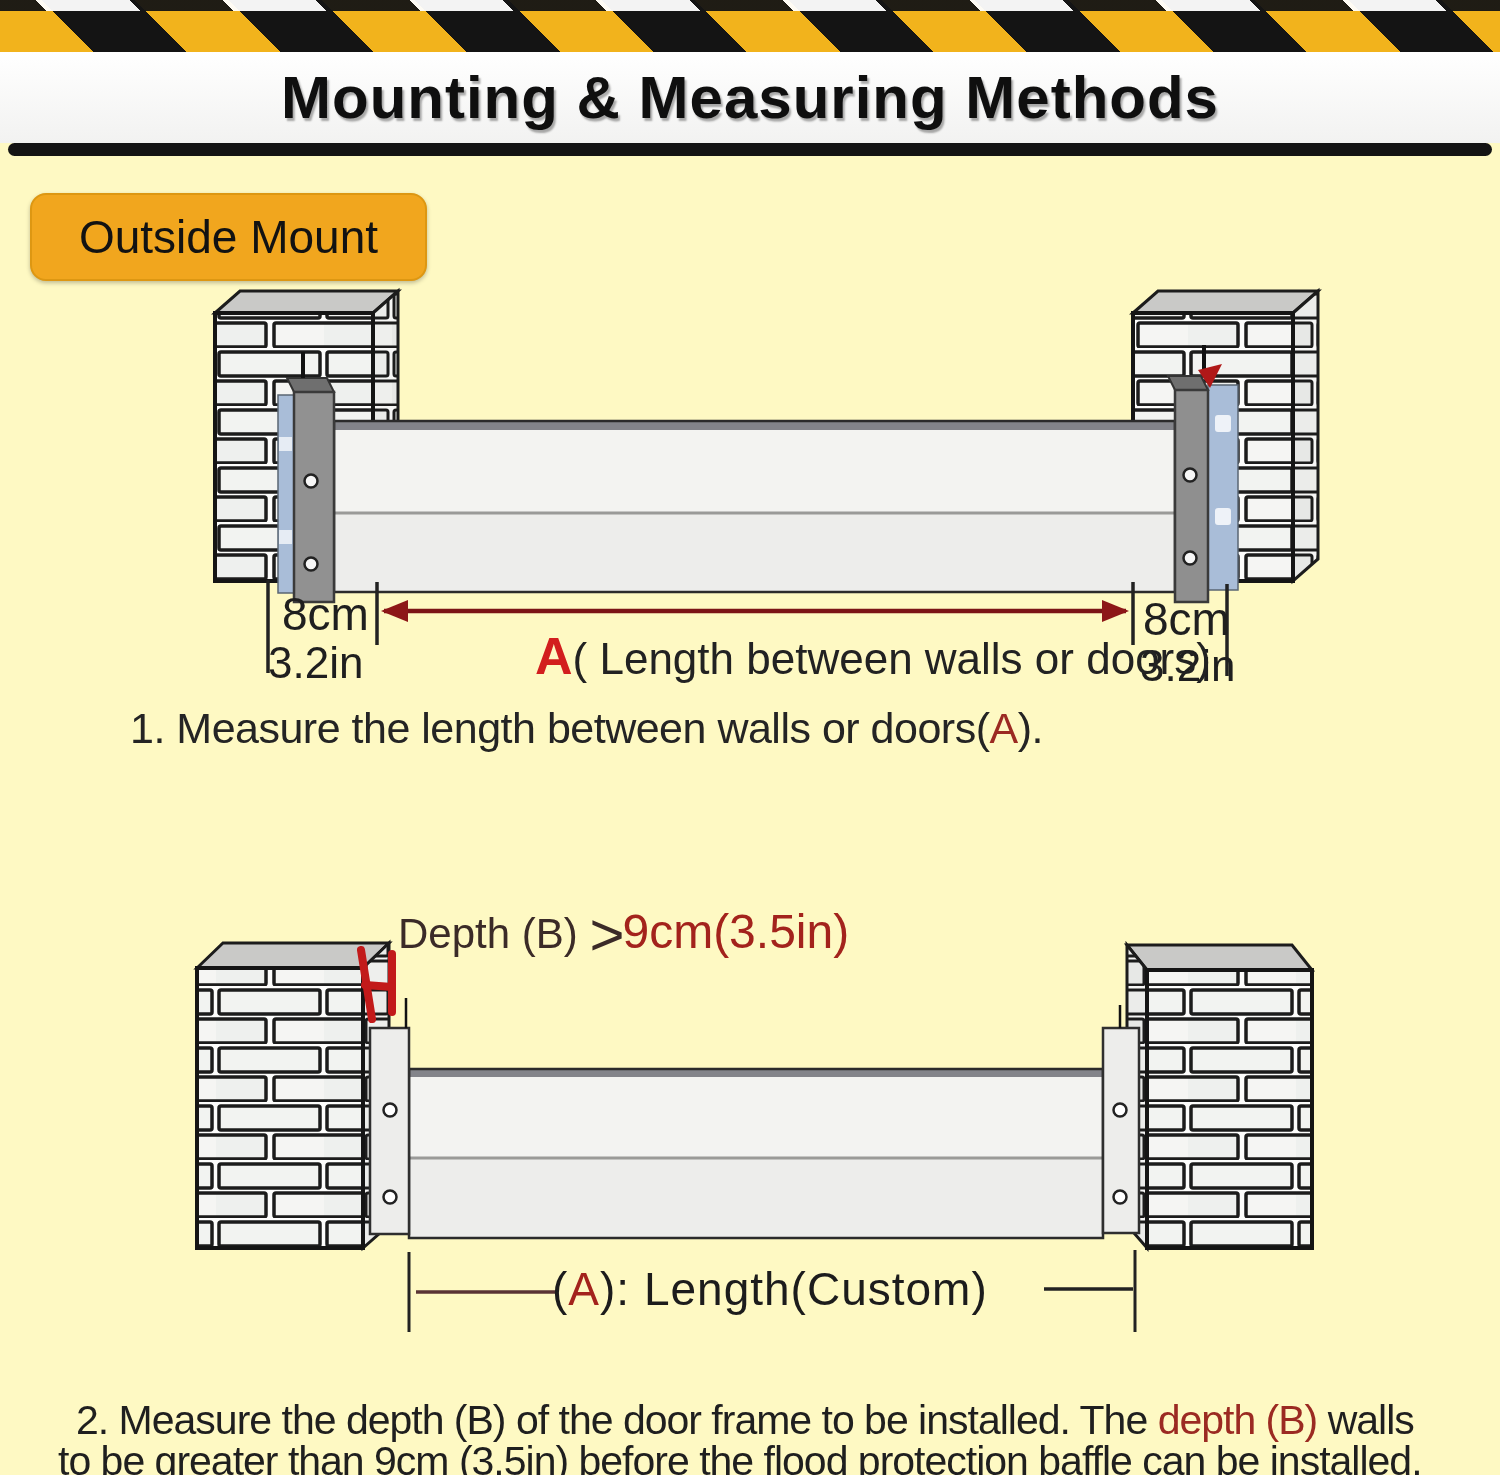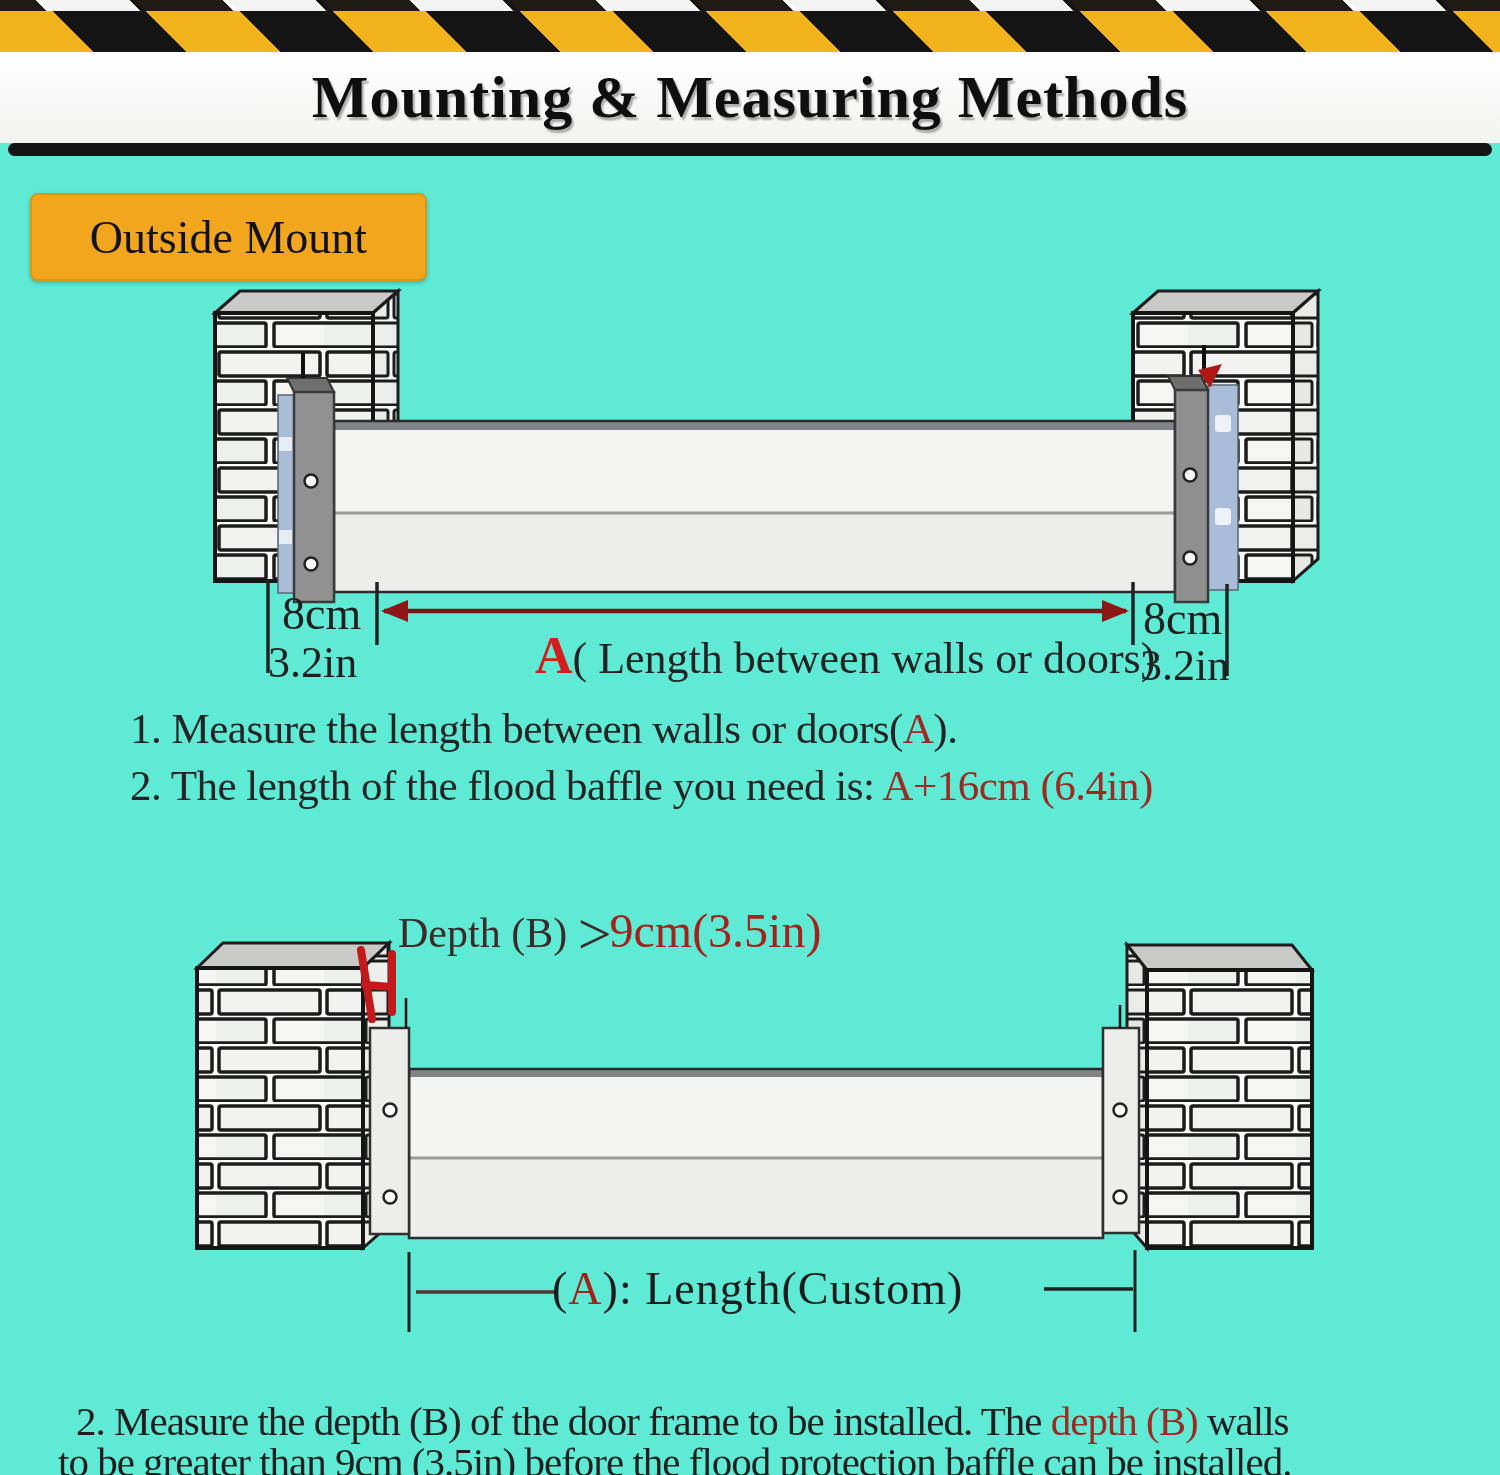--- a/index.html
+++ b/index.html
@@ -1,31 +1,31 @@
 <!DOCTYPE html>
 <html><head>
 <meta charset="utf-8">
 <style>
   html,body{margin:0;padding:0;background:#ffffff;}
   .page{
-    position:relative;width:1500px;height:1475px;background:#5eead4;overflow:hidden;
-    font-family:Liberation Serif, serif;color:#222;
+    position:relative;width:1500px;height:1475px;background:#fef9c3;overflow:hidden;
+    font-family:Liberation Sans, sans-serif;color:#222;
   }
   
   .hazard{position:absolute;left:0;top:0;width:1500px;height:52px;
     background:repeating-linear-gradient(45deg,#f2b31c 0 66px,#141414 66px 132px);}
   .hazard-top-edge{position:absolute;left:0;top:0;width:1500px;height:11px;
     background:repeating-linear-gradient(45deg,#141414 0 33px,#ffffff 33px 99px,#141414 99px 132px);opacity:.95;}
   .title-band{position:absolute;left:0;top:52px;width:1500px;height:91px;
     background:linear-gradient(#ffffff,#f2f2f1);display:flex;align-items:center;justify-content:center;}
   .title{margin:0;font-size:60px;font-weight:700;color:#0f0f0f;letter-spacing:1px;
     text-shadow:2px 3px 2px rgba(0,0,0,.32);}
   .title-bar{position:absolute;left:8px;top:143px;width:1484px;height:13px;background:#141414;border-radius:7px;}
   
-  .badge{position:absolute;background:#f1a61e;border:2px solid #dd9712;border-radius:8px;
+  .badge{position:absolute;background:#f1a61e;border:2px solid #dd9712;border-radius:16px;
     display:flex;align-items:center;justify-content:center;font-size:46px;color:#121212;
     box-shadow:0 2px 4px rgba(0,0,0,.25);white-space:nowrap;}
   .badge-outside{left:30px;top:193px;width:393px;height:84px;}
   .badge-inside{left:30px;top:845px;width:396px;height:84px;}
   
   .diag{position:absolute;left:0;width:1500px;display:block;}
   .diag1{top:285px;height:415px;}
   .diag2{top:935px;height:400px;}
   
   .mlabel{position:absolute;color:#1f1f1f;white-space:nowrap;line-height:1.05;}
@@ -138,21 +138,20 @@
   </svg>
 
   <div class="mlabel m-cm" style="left:282px;top:590px;">8cm</div>
   <div class="mlabel m-in" style="left:268px;top:640px;">3.2in</div>
   <div class="mlabel m-cm" style="left:1143px;top:595px;">8cm</div>
   <div class="mlabel m-in" style="left:1140px;top:643px;">3.2in</div>
   <div class="span-label"><span class="bigA">A</span><span>( Length between walls or doors)</span></div>
 
   <div class="steps-outside">
     <div><span>1. Measure the length between walls or doors(</span><span class="hl">A</span><span>).</span></div>
-    <div><span>2. The length of the flood baffle you need is: </span><span class="hl">A+16cm (6.4in)</span><span></span></div>
   </div>
 
 
   <svg class="diag diag2" viewBox="0 935 1500 400">
     <defs>
       <pattern id="brick2" width="108" height="58" patternUnits="userSpaceOnUse">
         <rect width="108" height="58" fill="#fdfdfc"></rect>
         <rect x="3" y="4" width="101" height="24" rx="2" fill="#f2f3f1" stroke="#1c1c1c" stroke-width="3.5"></rect>
         <rect x="-51" y="33" width="101" height="24" rx="2" fill="#eef0ee" stroke="#1c1c1c" stroke-width="3.5"></rect>
         <rect x="58" y="33" width="101" height="24" rx="2" fill="#f5f5f3" stroke="#1c1c1c" stroke-width="3.5"></rect>

